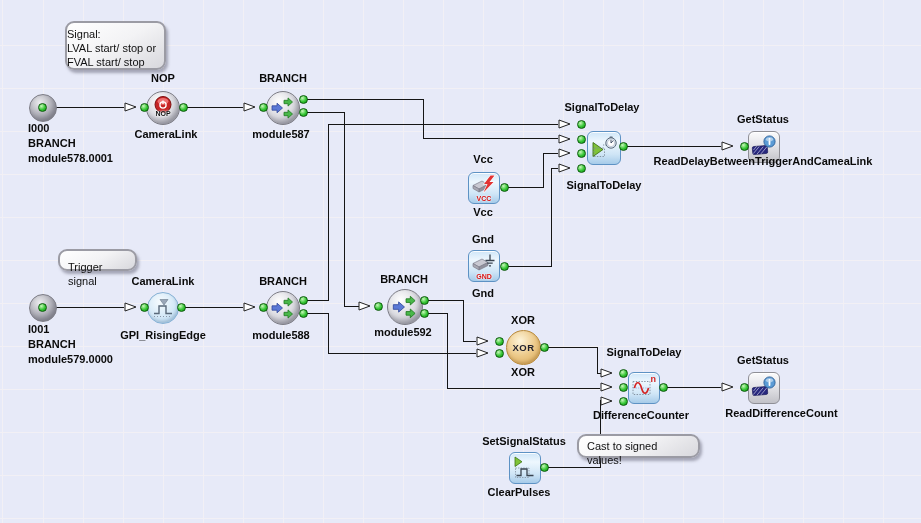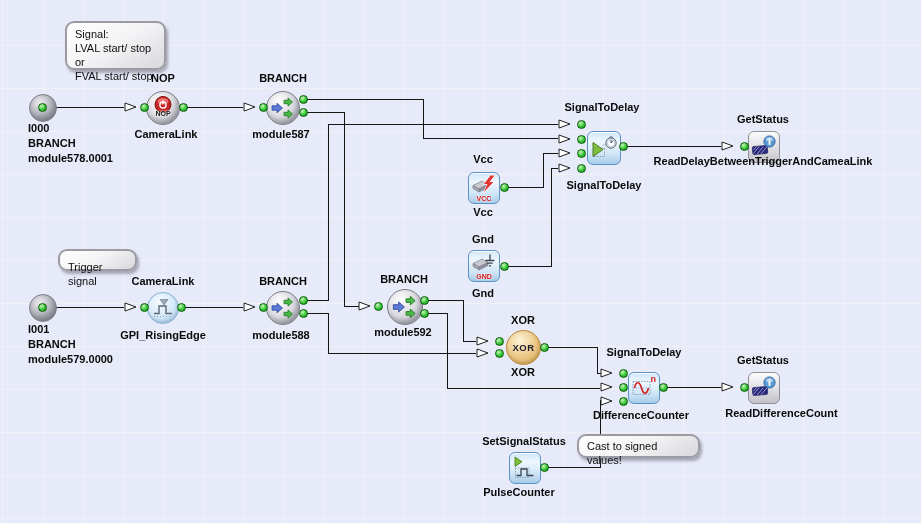--- a/index.html
+++ b/index.html
@@ -35,21 +35,21 @@
        background:linear-gradient(180deg,#fbfbfc 0%,#e4e4e8 45%,#c2c2c8 100%);
        box-shadow:inset 0 1px 0 #fff;z-index:4;}
   .lbl{position:absolute;transform:translateX(-50%);font-size:11px;font-weight:bold;
        color:#0a0a0a;white-space:nowrap;z-index:7;}
   .cap{position:absolute;font-size:11px;font-weight:bold;color:#0a0a0a;line-height:15px;
        white-space:nowrap;z-index:7;}
   .icotext{position:absolute;font-weight:bold;text-align:center;white-space:nowrap;z-index:5;}
   .note{position:absolute;box-sizing:border-box;border:2px solid #9b9ba4;border-radius:9px;
        background:linear-gradient(150deg,#ffffff 0%,#f3f3f5 50%,#d8d8dd 100%);
        box-shadow:2px 3px 3px rgba(110,110,128,.55);
-       font-size:11px;line-height:14px;color:#101010;padding:4px 8px;z-index:9;}
+       font-size:11px;line-height:14px;color:#101010;padding:4px 0;z-index:9;}
 </style>
 </head>
 <body>
 
 <div id="canvas">
 
   <div class="w wh" style="left:55px;top:107px;width:69px;"></div>
   <div class="w wh" style="left:183px;top:107px;width:60px;"></div>
   <div class="w wh" style="left:303px;top:99px;width:121px;"></div>
   <div class="w wv" style="left:423px;top:99px;height:40px;"></div>
@@ -309,21 +309,21 @@
   <div class="lbl" style="left:281px;top:329px;">module588</div>
   <div class="lbl" style="left:404px;top:273px;">BRANCH</div>
   <div class="lbl" style="left:403px;top:326px;">module592</div>
   <div class="lbl" style="left:523px;top:314px;">XOR</div>
   <div class="lbl" style="left:523px;top:366px;">XOR</div>
   <div class="lbl" style="left:644px;top:346px;">SignalToDelay</div>
   <div class="lbl" style="left:641px;top:409px;">DifferenceCounter</div>
   <div class="lbl" style="left:763px;top:354px;">GetStatus</div>
   <div class="lbl" style="left:764px;top:407px;padding-left:35px;">ReadDifferenceCount</div>
   <div class="lbl" style="left:524px;top:435px;">SetSignalStatus</div>
-  <div class="lbl" style="left:519px;top:486px;">PulseCounter</div>
+  <div class="lbl" style="left:519px;top:486px;">ClearPulses</div>
 
   <div class="cap" style="left:28px;top:121px;">
     <div>I000</div>
     <div>BRANCH</div>
     <div>module578.0001</div>
   </div>
   <div class="cap" style="left:28px;top:322px;">
     <div>I001</div>
     <div>BRANCH</div>
     <div>module579.0000</div>

